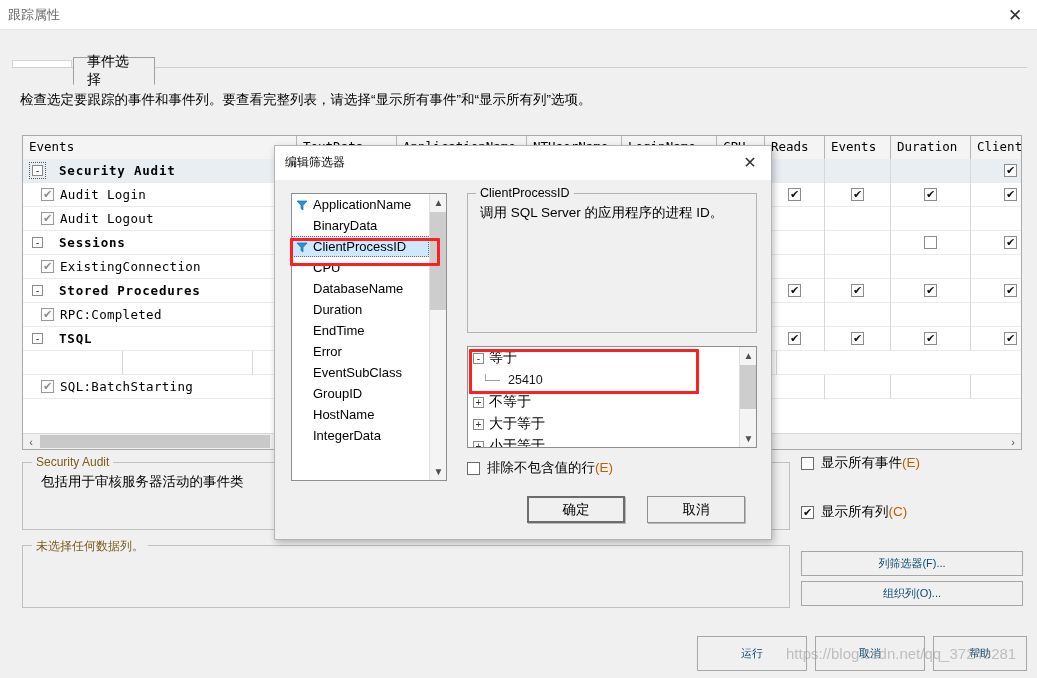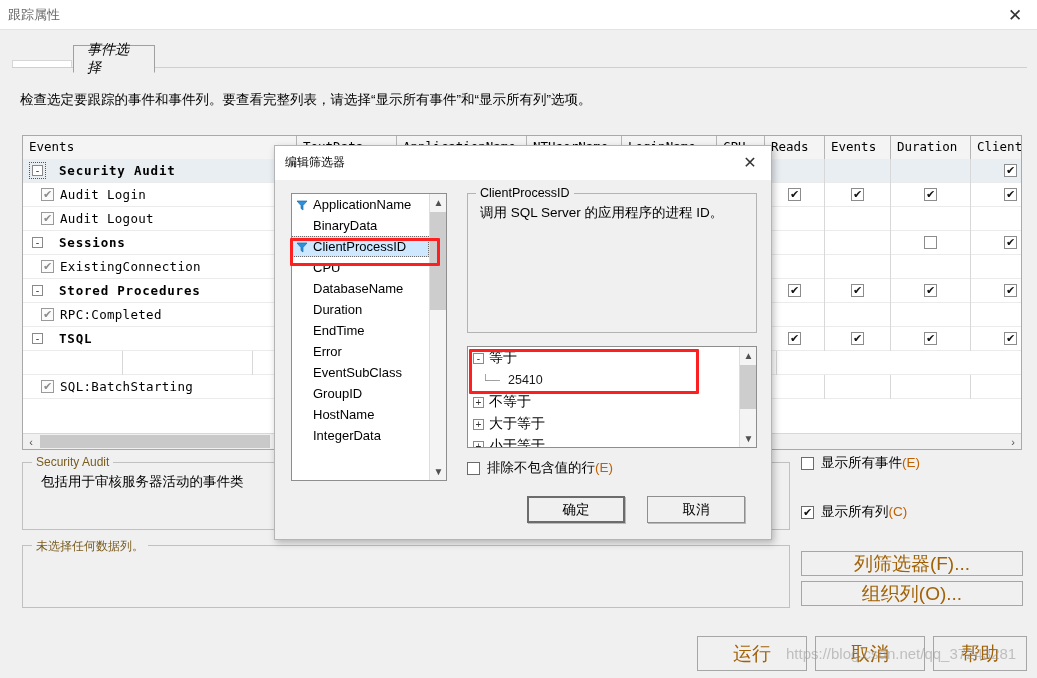--- a/index.html
+++ b/index.html
@@ -38,27 +38,26 @@
   .tab {
     position: absolute; top: 19px; height: 32px;
     background: #f0f0f0;
     border: 1px solid #cfcfcf;
     border-bottom: none;
     display: flex; align-items: center; justify-content: center;
     font-size: 14px; cursor: pointer;
     padding: 0 13px;
   }
   .tab.active {
-    top: 4px; height: 28px;
+    top: 16px; height: 28px;
     background: #f0f0f0;
     border: 1px solid #a0a0a0;
     border-bottom: 1px solid #f0f0f0;
     font-weight: normal;
     z-index: 3;
-    font-style: italic;
   }
   .tab.inactive { background: #ffffff; border-color: #d6d6d6; }
   .tabs-underline {
     position: absolute; left: 12px; top: 67px; width: 1015px; height: 1px;
     background: #cfcfcf;
   }
   .tabpage {
     position: absolute; left: 12px; top: 68px; width: 1015px; height: 545px;
     background: #f0f0f0;
   }
@@ -184,21 +183,21 @@
     content: "\2714"; font-size: 11px; color: #111;
     font-family: "DejaVu Sans", sans-serif; line-height: 11px;
   }
   .optlabel { font-size: 13.5px; white-space: nowrap; }
   .mn { color: #c06000; }
 
   .btn {
     position: absolute;
     background: #f0f0f0; border: 1px solid #a6a6a6;
     display: flex; align-items: center; justify-content: center;
-    font-size: 19px; cursor: pointer; color: #a16207;
+    font-size: 11px; cursor: pointer; color: #0c4a6e;
   }
 
   
   .dlg {
     position: absolute; left: 274px; top: 145px; width: 498px; height: 395px;
     background: #f0f0f0;
     border: 1px solid #b4b4b4;
     box-shadow: 2px 3px 7px rgba(0,0,0,0.25);
     z-index: 50;
   }

